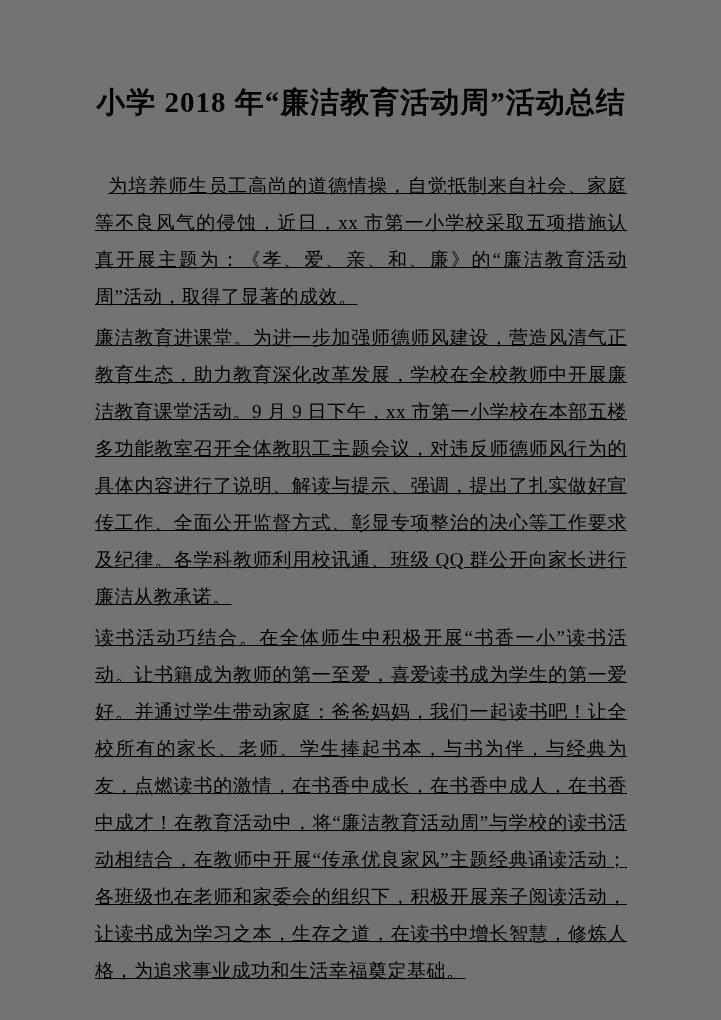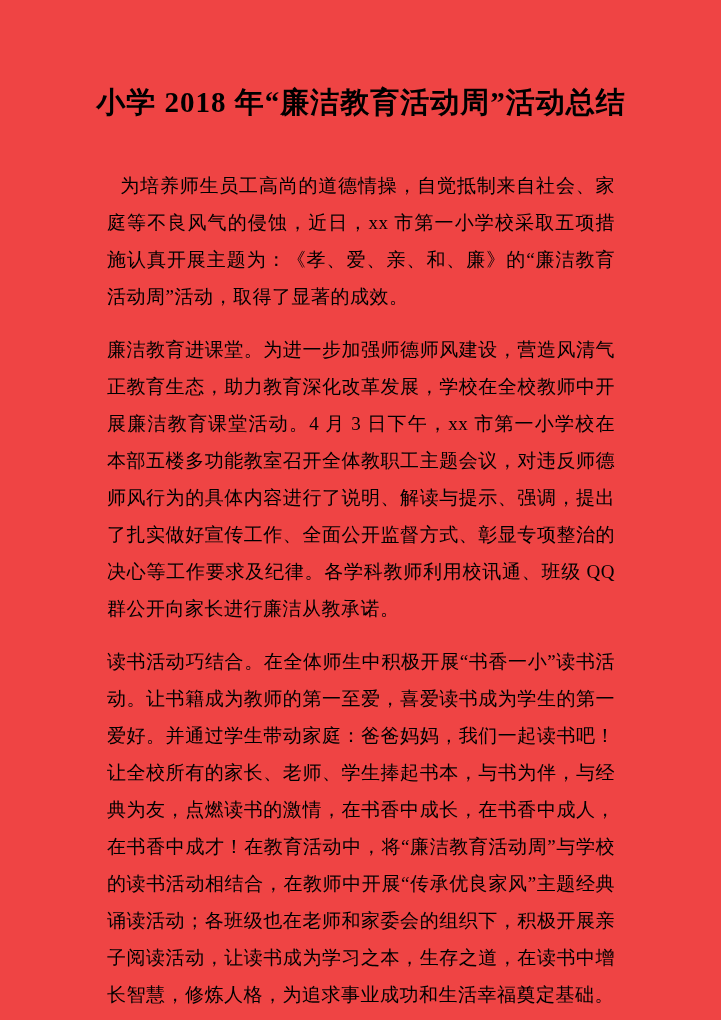--- a/index.html
+++ b/index.html
@@ -7,50 +7,51 @@
     padding: 0;
     background: #ffffff;
   }
   .page {
     position: relative;
     width: 721px;
     height: 1020px;
     box-sizing: border-box;
     margin: 0 auto;
     padding: 58px 90px 0 91px;
-    background: #ef4444;
+    background: #737373;
     color: #000000;
     font-family: "Liberation Serif", "DejaVu Serif", serif;
     overflow: hidden;
   }
   .doc-title {
     font-size: 29px;
     font-weight: bold;
     text-align: center;
     letter-spacing: 1px;
     margin: 26px 0 45px 0;
     line-height: 1.3;
   }
   .para {
     font-size: 19px;
     line-height: 37px;
     text-align: justify;
     text-justify: inter-character;
-    margin: 16px;
+    margin: 4px;
     letter-spacing: 0.5px;
+    text-decoration: underline;
   }
   .para.first-indent {
     text-indent: 0.7em;
   }
 </style>
 </head>
 <body>
 
 <div class="page">
   <h1 class="doc-title">小学 2018 年“廉洁教育活动周”活动总结</h1>
 
   <p class="para first-indent">为培养师生员工高尚的道德情操，自觉抵制来自社会、家庭等不良风气的侵蚀，近日，xx 市第一小学校采取五项措施认真开展主题为：《孝、爱、亲、和、廉》的“廉洁教育活动周”活动，取得了显著的成效。</p>
 
 
-  <p class="para">廉洁教育进课堂。为进一步加强师德师风建设，营造风清气正教育生态，助力教育深化改革发展，学校在全校教师中开展廉洁教育课堂活动。4 月 3 日下午，xx 市第一小学校在本部五楼多功能教室召开全体教职工主题会议，对违反师德师风行为的具体内容进行了说明、解读与提示、强调，提出了扎实做好宣传工作、全面公开监督方式、彰显专项整治的决心等工作要求及纪律。各学科教师利用校讯通、班级 QQ 群公开向家长进行廉洁从教承诺。</p>
+  <p class="para">廉洁教育进课堂。为进一步加强师德师风建设，营造风清气正教育生态，助力教育深化改革发展，学校在全校教师中开展廉洁教育课堂活动。9 月 9 日下午，xx 市第一小学校在本部五楼多功能教室召开全体教职工主题会议，对违反师德师风行为的具体内容进行了说明、解读与提示、强调，提出了扎实做好宣传工作、全面公开监督方式、彰显专项整治的决心等工作要求及纪律。各学科教师利用校讯通、班级 QQ 群公开向家长进行廉洁从教承诺。</p>
 
   <p class="para">读书活动巧结合。在全体师生中积极开展“书香一小”读书活动。让书籍成为教师的第一至爱，喜爱读书成为学生的第一爱好。并通过学生带动家庭：爸爸妈妈，我们一起读书吧！让全校所有的家长、老师、学生捧起书本，与书为伴，与经典为友，点燃读书的激情，在书香中成长，在书香中成人，在书香中成才！在教育活动中，将“廉洁教育活动周”与学校的读书活动相结合，在教师中开展“传承优良家风”主题经典诵读活动；各班级也在老师和家委会的组织下，积极开展亲子阅读活动，让读书成为学习之本，生存之道，在读书中增长智慧，修炼人格，为追求事业成功和生活幸福奠定基础。</p>
 </div>
 
 </body></html>

